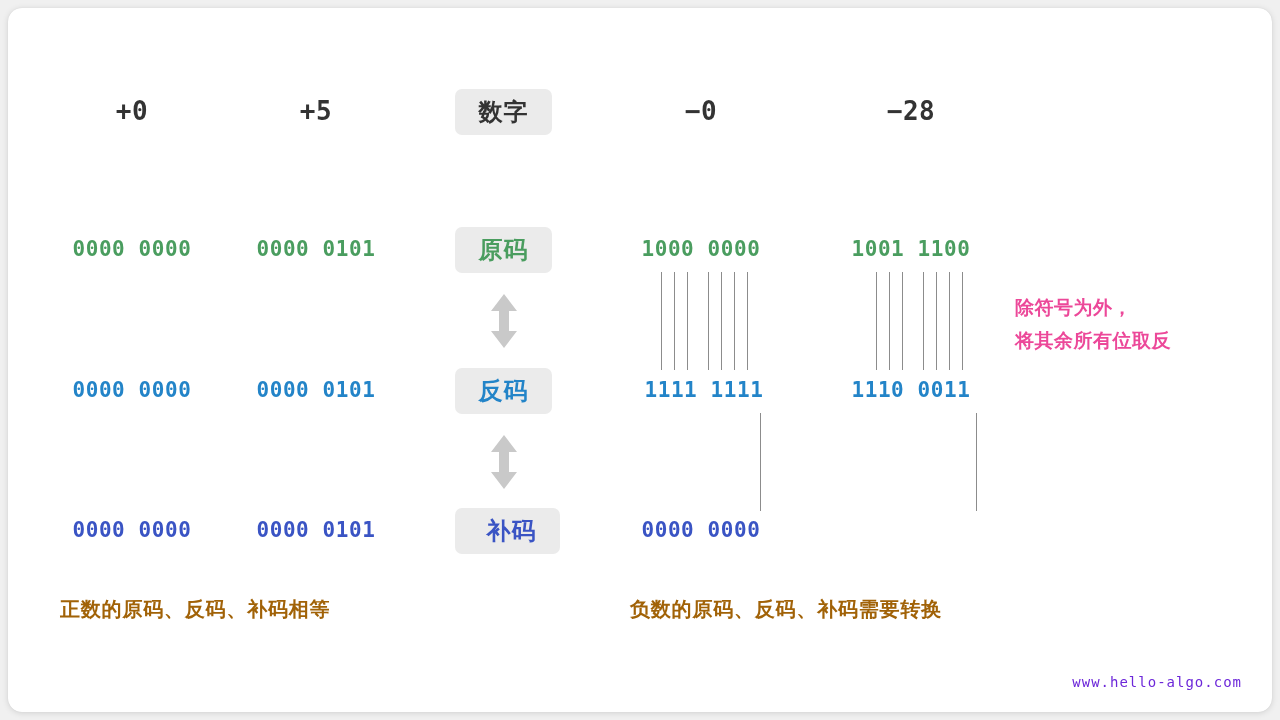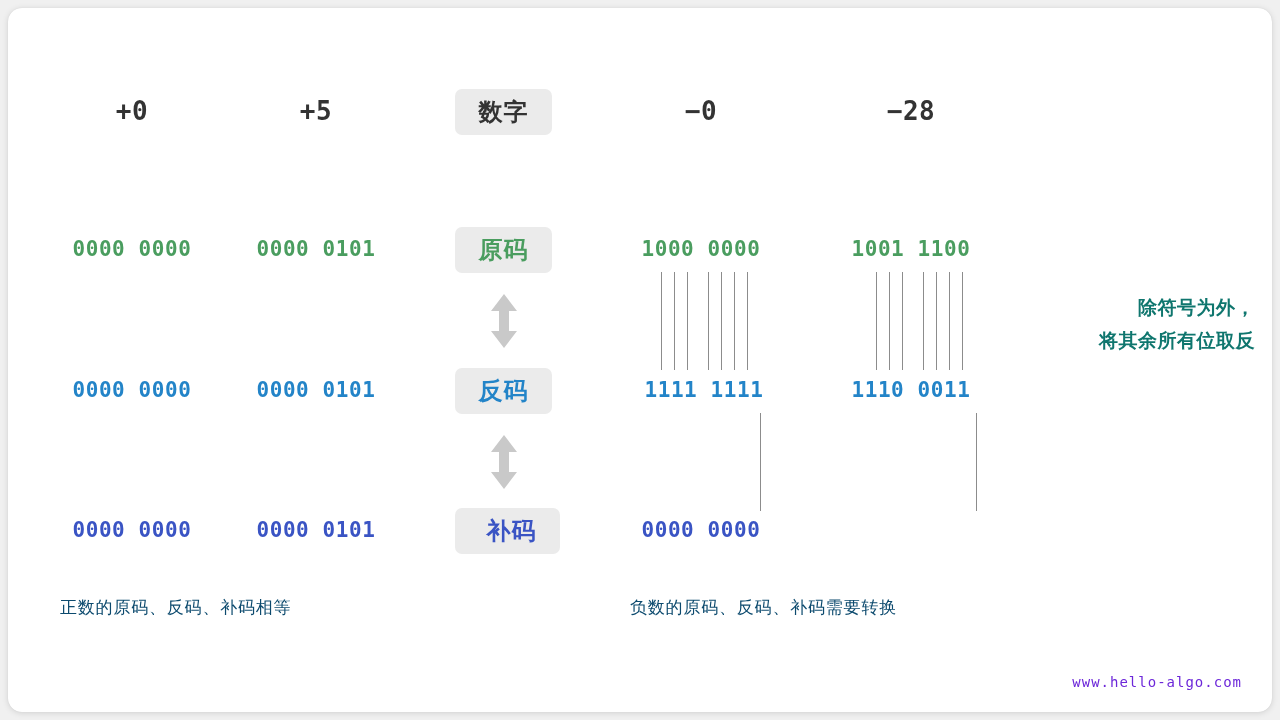--- a/index.html
+++ b/index.html
@@ -17,21 +17,21 @@
     position: absolute;
     left: 8px;
     top: 8px;
     width: 1264px;
     height: 704px;
     background: #ffffff;
     border-radius: 14px;
     box-shadow: 0 1px 6px rgba(0,0,0,0.13), 0 0 1px rgba(0,0,0,0.10);
     overflow: hidden;
   }
-  .abs { position: absolute; text-align: right; }
+  .abs { position: absolute; }
 
   
   .num {
     font-family: "DejaVu Sans Mono", monospace;
     font-size: 26px;
     font-weight: bold;
     color: #333333;
     text-align: center;
     white-space: pre;
     letter-spacing: 0.5px;
@@ -71,32 +71,32 @@
   .vline {
     background: #8c8c8c;
     width: 1px;
   }
 
   
   .note {
     font-family: "Liberation Sans", "DejaVu Sans", sans-serif;
     font-size: 19px;
     font-weight: bold;
-    color: #0f766e;
+    color: #ec4899;
     line-height: 33px;
     white-space: pre;
     letter-spacing: 0.5px;
   }
 
   
   .caption {
     font-family: "Liberation Sans", "DejaVu Sans", sans-serif;
-    font-size: 17px;
-    font-weight: normal;
-    color: #0c4a6e;
+    font-size: 20px;
+    font-weight: bold;
+    color: #a16207;
     white-space: pre;
     letter-spacing: 0.8px;
   }
 
   
   #watermark {
     font-family: "DejaVu Sans Mono", monospace;
     font-size: 14px;
     color: #6d28d9;
     letter-spacing: 1px;

